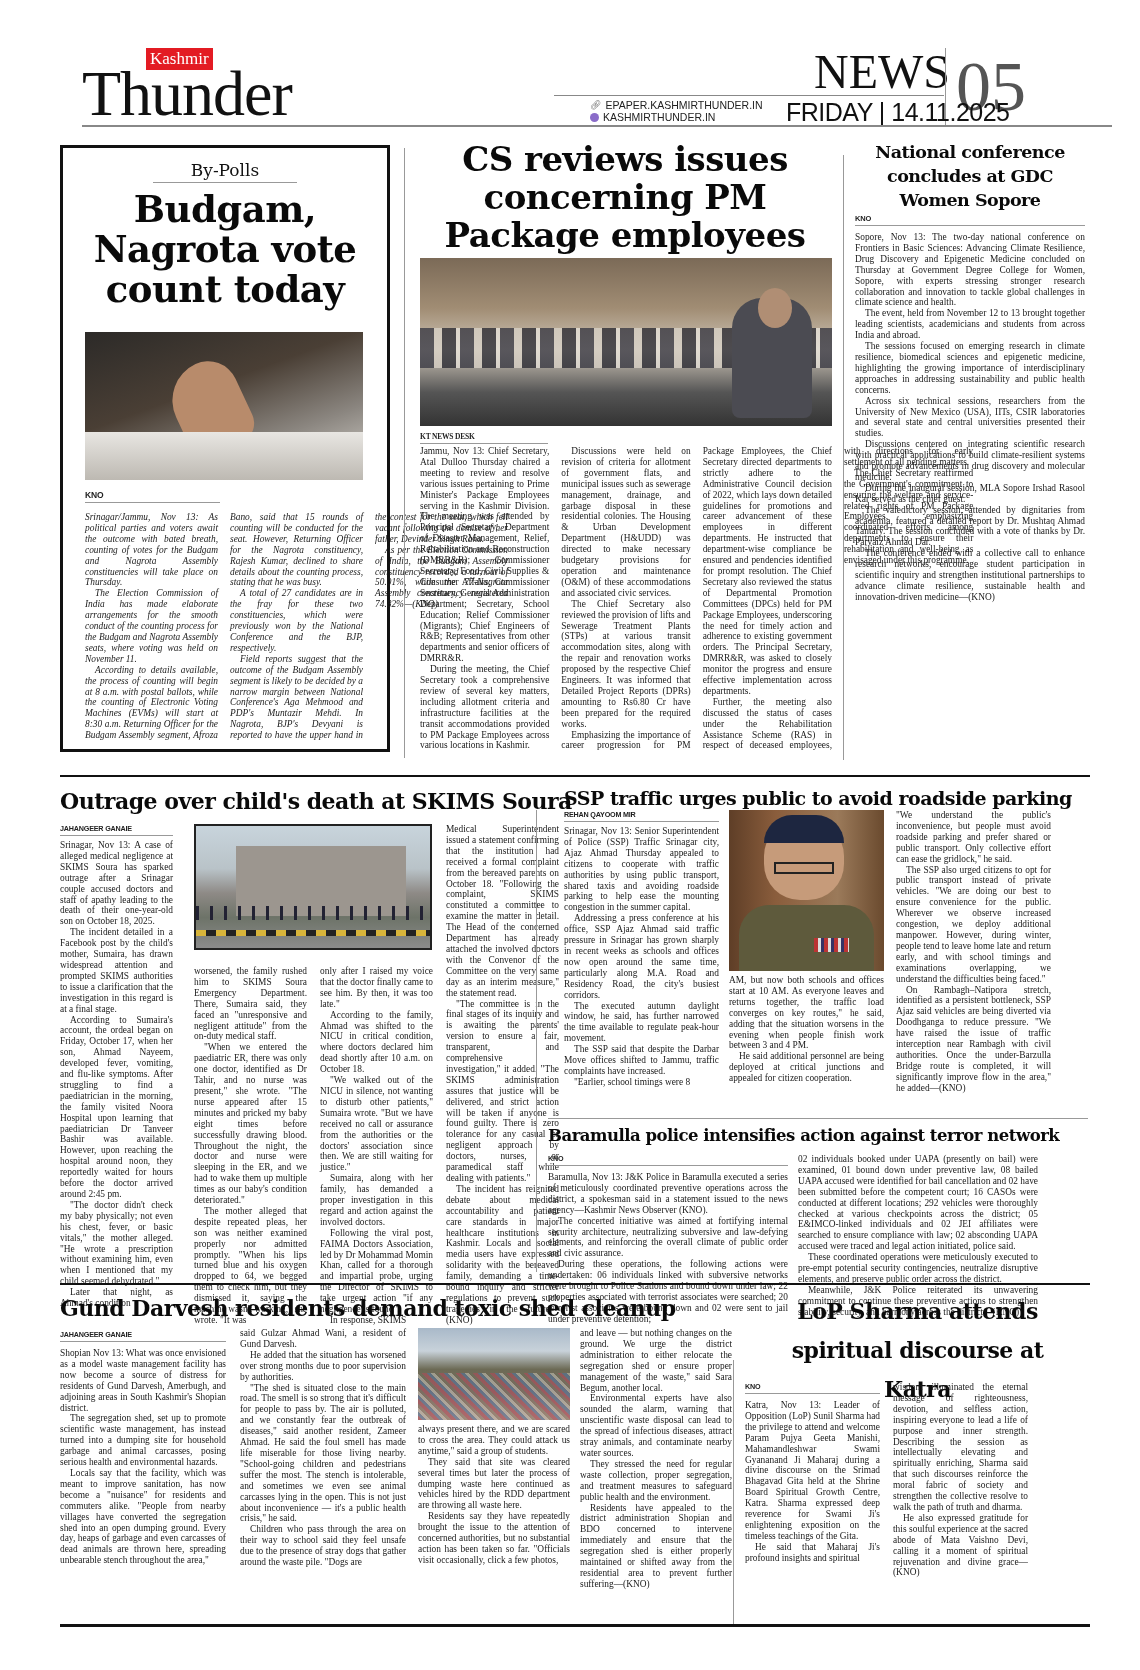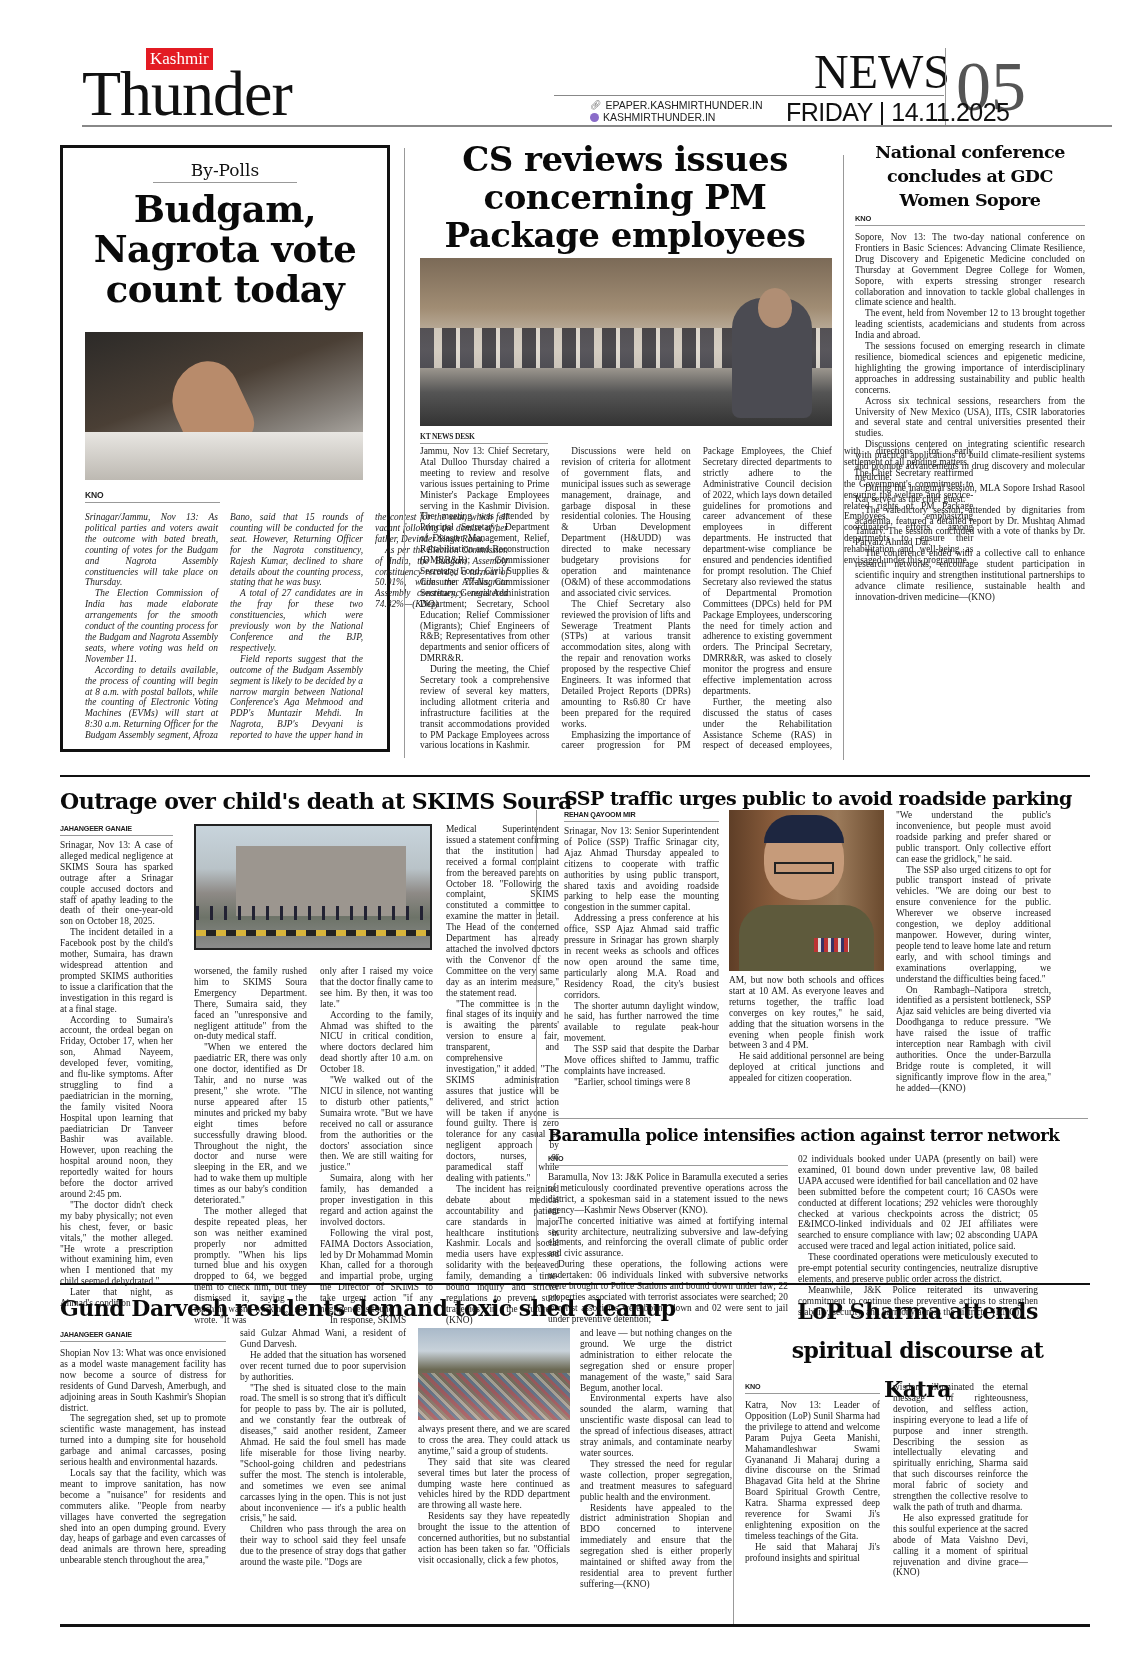--- a/index.html
+++ b/index.html
@@ -148,21 +148,21 @@
 
 <div class="rule-v" style="left:536px;top:810px;height:462px;"></div>
 <div class="abs" style="left:564px;top:780px;width:540px;height:345px;">
   <div class="hl" style="font-size:19px;line-height:28px;white-space:nowrap;margin-top:4px;">SSP traffic urges public to avoid roadside parking</div>
   <div class="abs" style="left:0;top:30px;width:155px;">
     <div class="byline" style="font-size:7.2px;">REHAN QAYOOM MIR</div>
   </div>
   <div class="abs body-text" style="left:0;top:46px;width:155px;">
     <p>Srinagar, Nov 13: Senior Superintendent of Police (SSP) Traffic Srinagar city, Ajaz Ahmad Thursday appealed to citizens to cooperate with traffic authorities by using public transport, shared taxis and avoiding roadside parking to help ease the mounting congestion in the summer capital.</p>
     <p>Addressing a press conference at his office, SSP Ajaz Ahmad said traffic pressure in Srinagar has grown sharply in recent weeks as schools and offices now open around the same time, particularly along M.A. Road and Residency Road, the city's busiest corridors.</p>
-    <p>The shorter autumn daylight window, he said, has further narrowed the time available to regulate peak-hour movement.</p>
+    <p>The executed autumn daylight window, he said, has further narrowed the time available to regulate peak-hour movement.</p>
     <p>The SSP said that despite the Darbar Move offices shifted to Jammu, traffic complaints have increased.</p>
     <p>"Earlier, school timings were 8</p>
   </div>
   <div class="photo" style="left:165px;top:30px;width:155px;height:161px;border:none;background:linear-gradient(90deg,#5e3e27 0%,#8a5d3c 30%,#9b7a5a 70%,#6a4a2e 100%);">
     <div style="position:absolute;left:35px;top:10px;width:80px;height:80px;border-radius:45%;background:#c69b7a;"></div>
     <div style="position:absolute;left:35px;top:5px;width:80px;height:28px;border-radius:40px 40px 0 0;background:#1d2640;"></div>
     <div style="position:absolute;left:45px;top:52px;width:60px;height:12px;border:2px solid #222;"></div>
     <div style="position:absolute;left:10px;top:95px;width:135px;height:66px;border-radius:30px 30px 0 0;background:#5e5a3c;"></div>
     <div style="position:absolute;left:85px;top:128px;width:35px;height:14px;background:repeating-linear-gradient(90deg,#b33 0 4px,#ddd 4px 7px,#336 7px 10px);"></div>
   </div>
@@ -202,21 +202,21 @@
   <div class="abs" style="left:0;top:42px;width:166px;">
     <div class="byline" style="font-size:7.2px;">JAHANGEER GANAIE</div>
   </div>
   <div class="abs body-text" style="left:0;top:60px;width:166px;">
     <p>Shopian Nov 13: What was once envisioned as a model waste management facility has now become a source of distress for residents of Gund Darvesh, Amerbugh, and adjoining areas in South Kashmir's Shopian district.</p>
     <p>The segregation shed, set up to promote scientific waste management, has instead turned into a dumping site for household garbage and animal carcasses, posing serious health and environmental hazards.</p>
     <p>Locals say that the facility, which was meant to improve sanitation, has now become a "nuisance" for residents and commuters alike. "People from nearby villages have converted the segregation shed into an open dumping ground. Every day, heaps of garbage and even carcasses of dead animals are thrown here, spreading unbearable stench throughout the area,"</p>
   </div>
   <div class="abs body-text" style="left:180px;top:40px;width:166px;">
     <p style="text-indent:0;">said Gulzar Ahmad Wani, a resident of Gund Darvesh.</p>
-    <p>He added that the situation has worsened over recent turned due to poor supervision by authorities.</p>
+    <p>He added that the situation has worsened over strong months due to poor supervision by authorities.</p>
     <p>"The shed is situated close to the main road. The smell is so strong that it's difficult for people to pass by. The air is polluted, and we constantly fear the outbreak of diseases," said another resident, Zameer Ahmad. He said the foul smell has made life miserable for those living nearby. "School-going children and pedestrians suffer the most. The stench is intolerable, and sometimes we even see animal carcasses lying in the open. This is not just about inconvenience — it's a public health crisis," he said.</p>
     <p>Children who pass through the area on their way to school said they feel unsafe due to the presence of stray dogs that gather around the waste pile. "Dogs are</p>
   </div>
   <div class="photo" style="left:358px;top:40px;width:152px;height:92px;border:none;background:linear-gradient(180deg,#a9b9c9 0%,#c8d2da 25%,#6c6a55 45%,#7b6e62 70%,#a08a7a 100%);">
     <div style="position:absolute;left:0;top:45px;width:152px;height:47px;background:repeating-linear-gradient(45deg,rgba(200,60,90,.4) 0 3px,rgba(60,120,200,.35) 3px 6px,rgba(230,230,220,.4) 6px 9px,transparent 9px 12px);"></div>
   </div>
   <div class="abs body-text" style="left:358px;top:136px;width:152px;">
     <p style="text-indent:0;">always present there, and we are scared to cross the area. They could attack us anytime," said a group of students.</p>
     <p>They said that site was cleared several times but later the process of dumping waste here continued as vehicles hired by the RDD department are throwing all waste here.</p>
     <p>Residents say they have repeatedly brought the issue to the attention of concerned authorities, but no substantial action has been taken so far. "Officials visit occasionally, click a few photos,</p>

